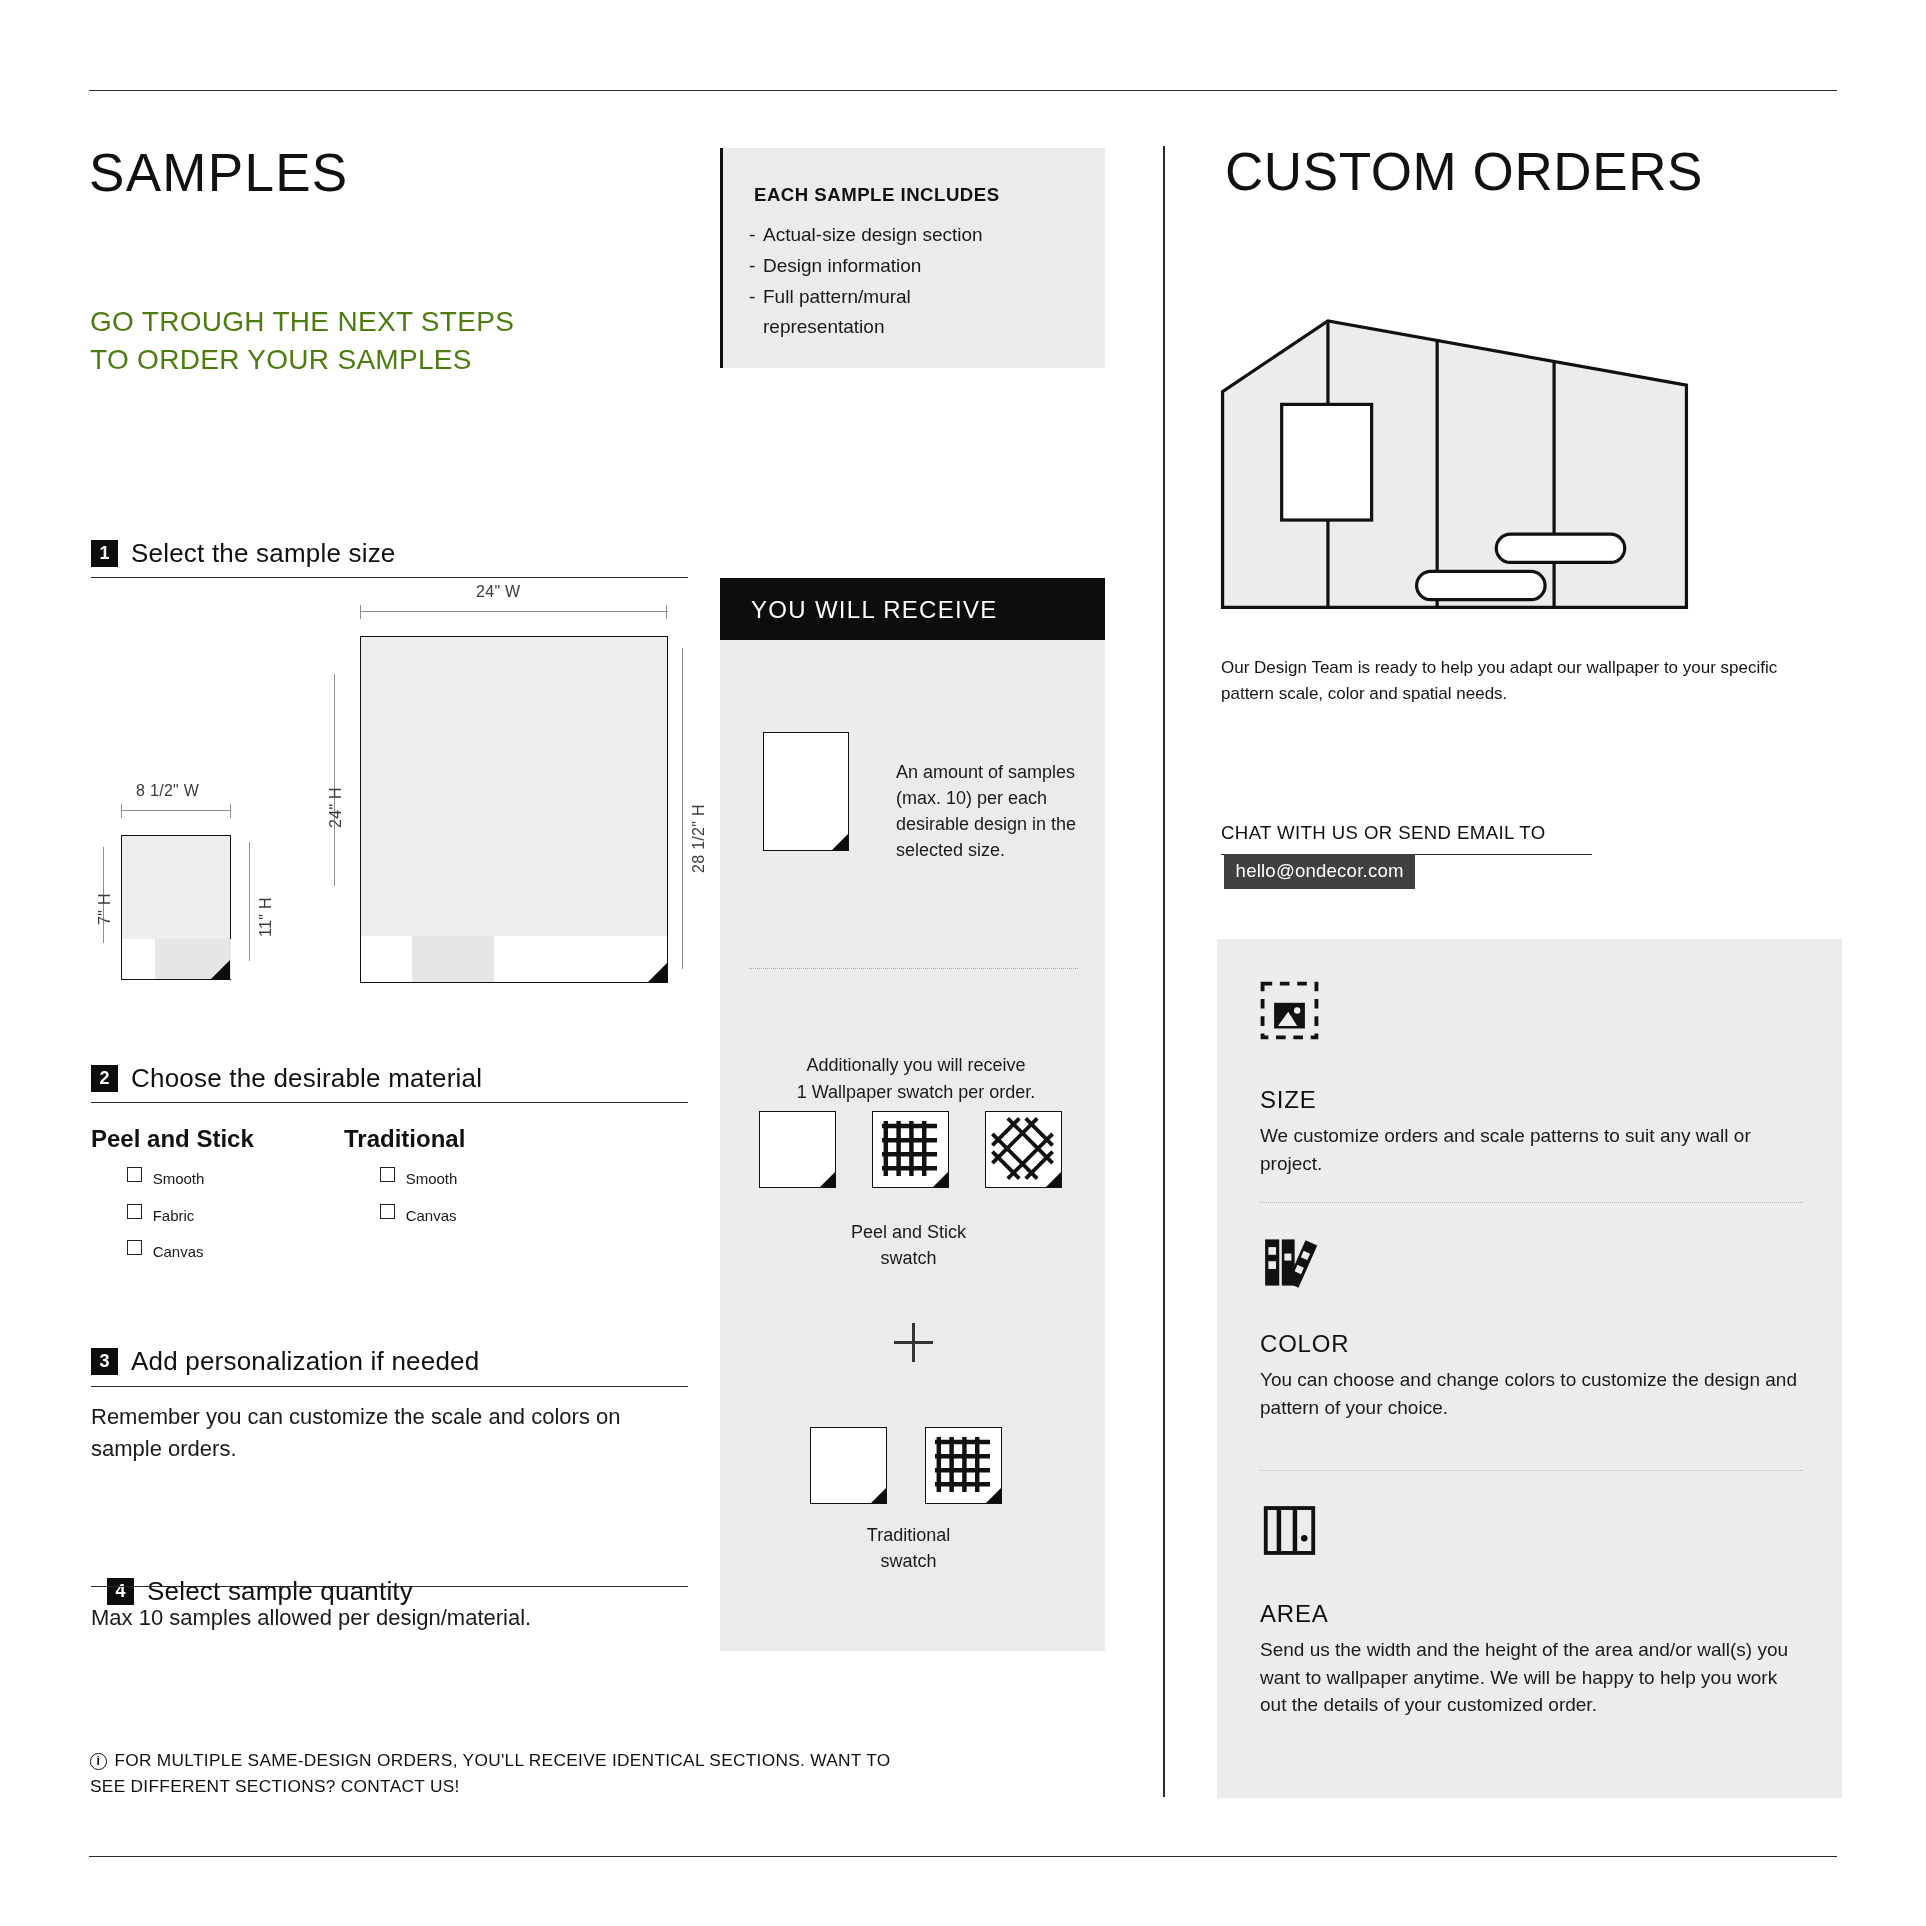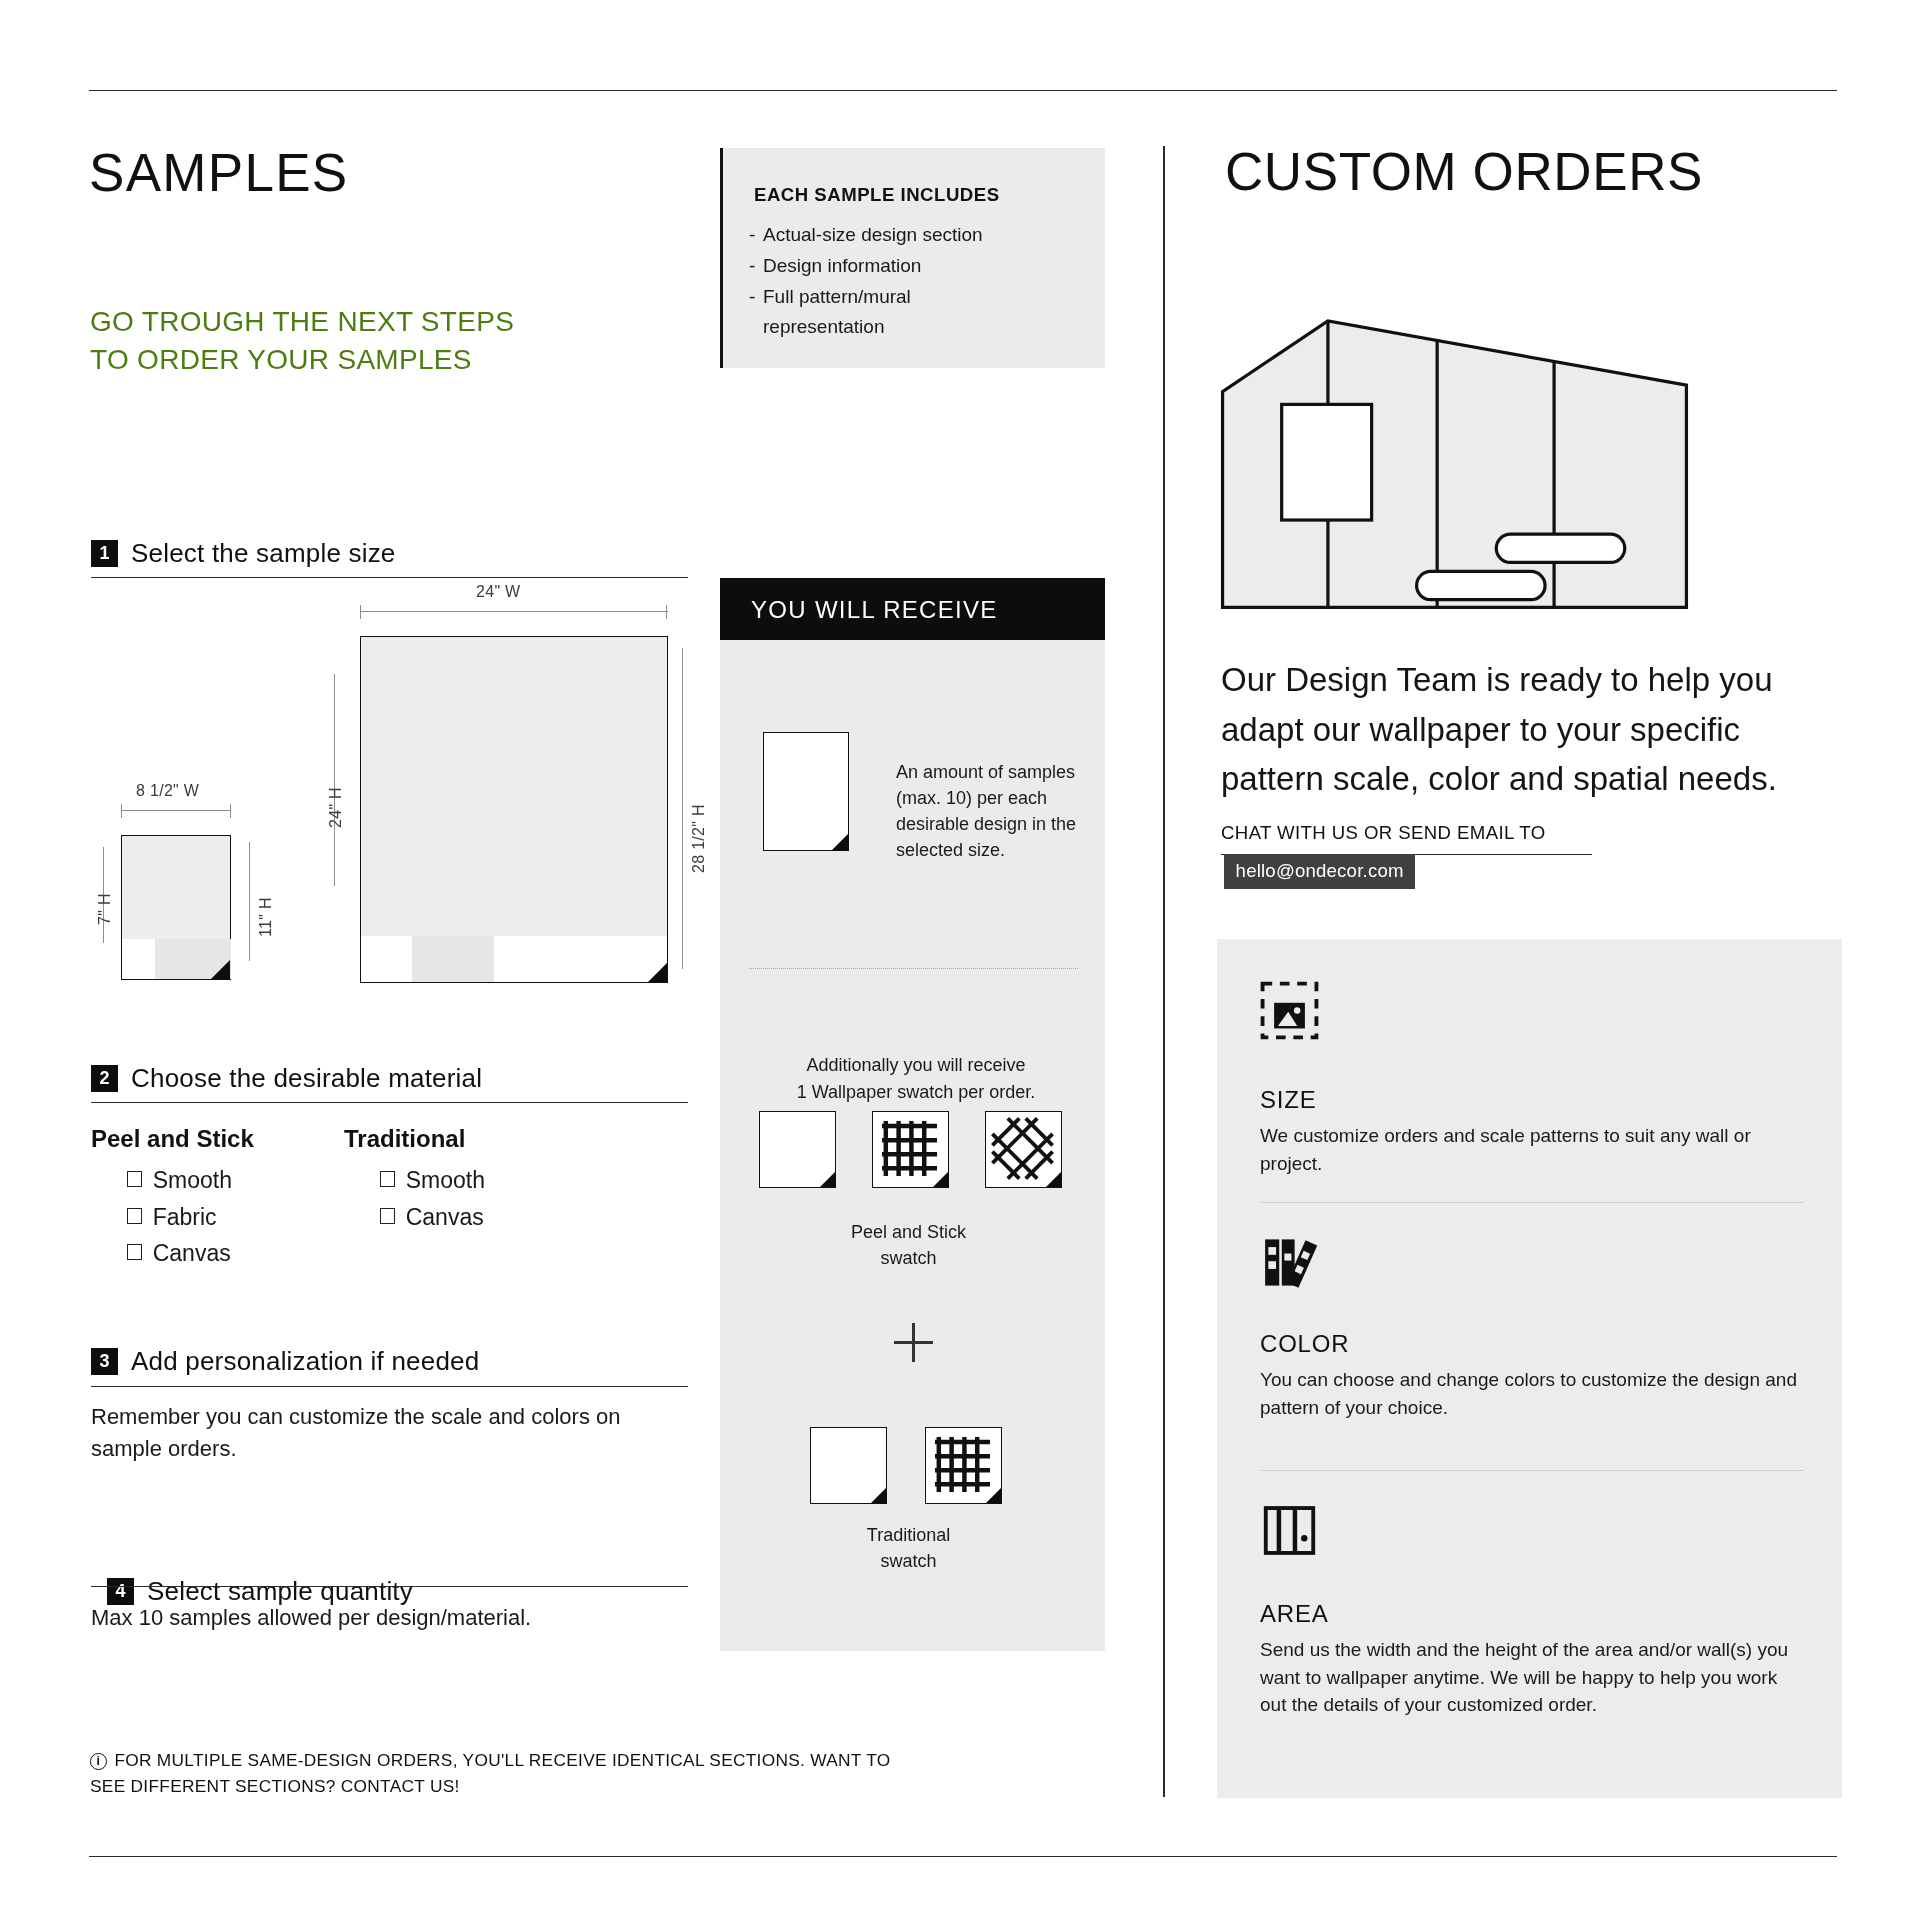--- a/index.html
+++ b/index.html
@@ -95,21 +95,21 @@
   .swatch-large .chip{
     position:absolute;left:51px;bottom:0;width:82px;height:46px;background:#e6e6e6;
   }
 
   .dim-line{position:absolute;background:#8e8e8e;}
   .dim-label{position:absolute;font-size:16px;color:#3b3b3b;letter-spacing:0.3px;}
   .vert{transform:rotate(-90deg);transform-origin:left top;white-space:nowrap;}
 
   
   .mat-col-title{position:absolute;font-size:24px;font-weight:700;color:#111;}
-  .mat-item{position:absolute;font-size:23px;color:#191919;padding-left:35px;}
+  .mat-item{position:absolute;font-size:15px;color:#191919;padding-left:35px;}
   .cb{display:inline-block;width:15.4px;height:15.4px;border:1.3px solid #222;margin-right:10.3px;vertical-align:1.3px;box-sizing:border-box;}
 
   
   .footnote{
     position:absolute;left:90px;top:1748px;width:803px;
     font-size:17.3px;line-height:1.5;letter-spacing:0.3px;color:#111;
   }
   .footnote .ico{
     display:inline-block;width:16.7px;height:16.7px;border:1.3px solid #111;border-radius:50%;
     font-size:12.2px;line-height:15.4px;text-align:center;font-weight:700;margin-right:7.7px;vertical-align:0.6px;
@@ -147,21 +147,21 @@
   .plus:before{left:0;top:18px;width:39px;height:2.6px;}
   .plus:after{left:18px;top:0;width:2.6px;height:39px;}
 
   
   .custom-title{
     position:absolute;left:1225px;top:145px;font-size:53px;letter-spacing:0.6px;color:#111;line-height:1;
   }
   .room-svg{position:absolute;left:1220px;top:308px;}
   .custom-para{
     position:absolute;left:1221px;top:655px;width:578px;
-    font-size:33px;line-height:1.5;color:#151515;
+    font-size:17px;line-height:1.5;color:#151515;
   }
   .chat-label{
     position:absolute;left:1221px;top:822px;font-size:18.6px;letter-spacing:0.4px;color:#111;
   }
   .chat-line{position:absolute;left:1221px;top:854px;width:371px;height:1.3px;background:#2b2b2b;}
   .email-pill{
     position:absolute;left:1224px;top:854px;background:#404040;color:#fff;
     font-size:18.6px;padding:6.4px 11.6px;letter-spacing:0.2px;
   }
 

